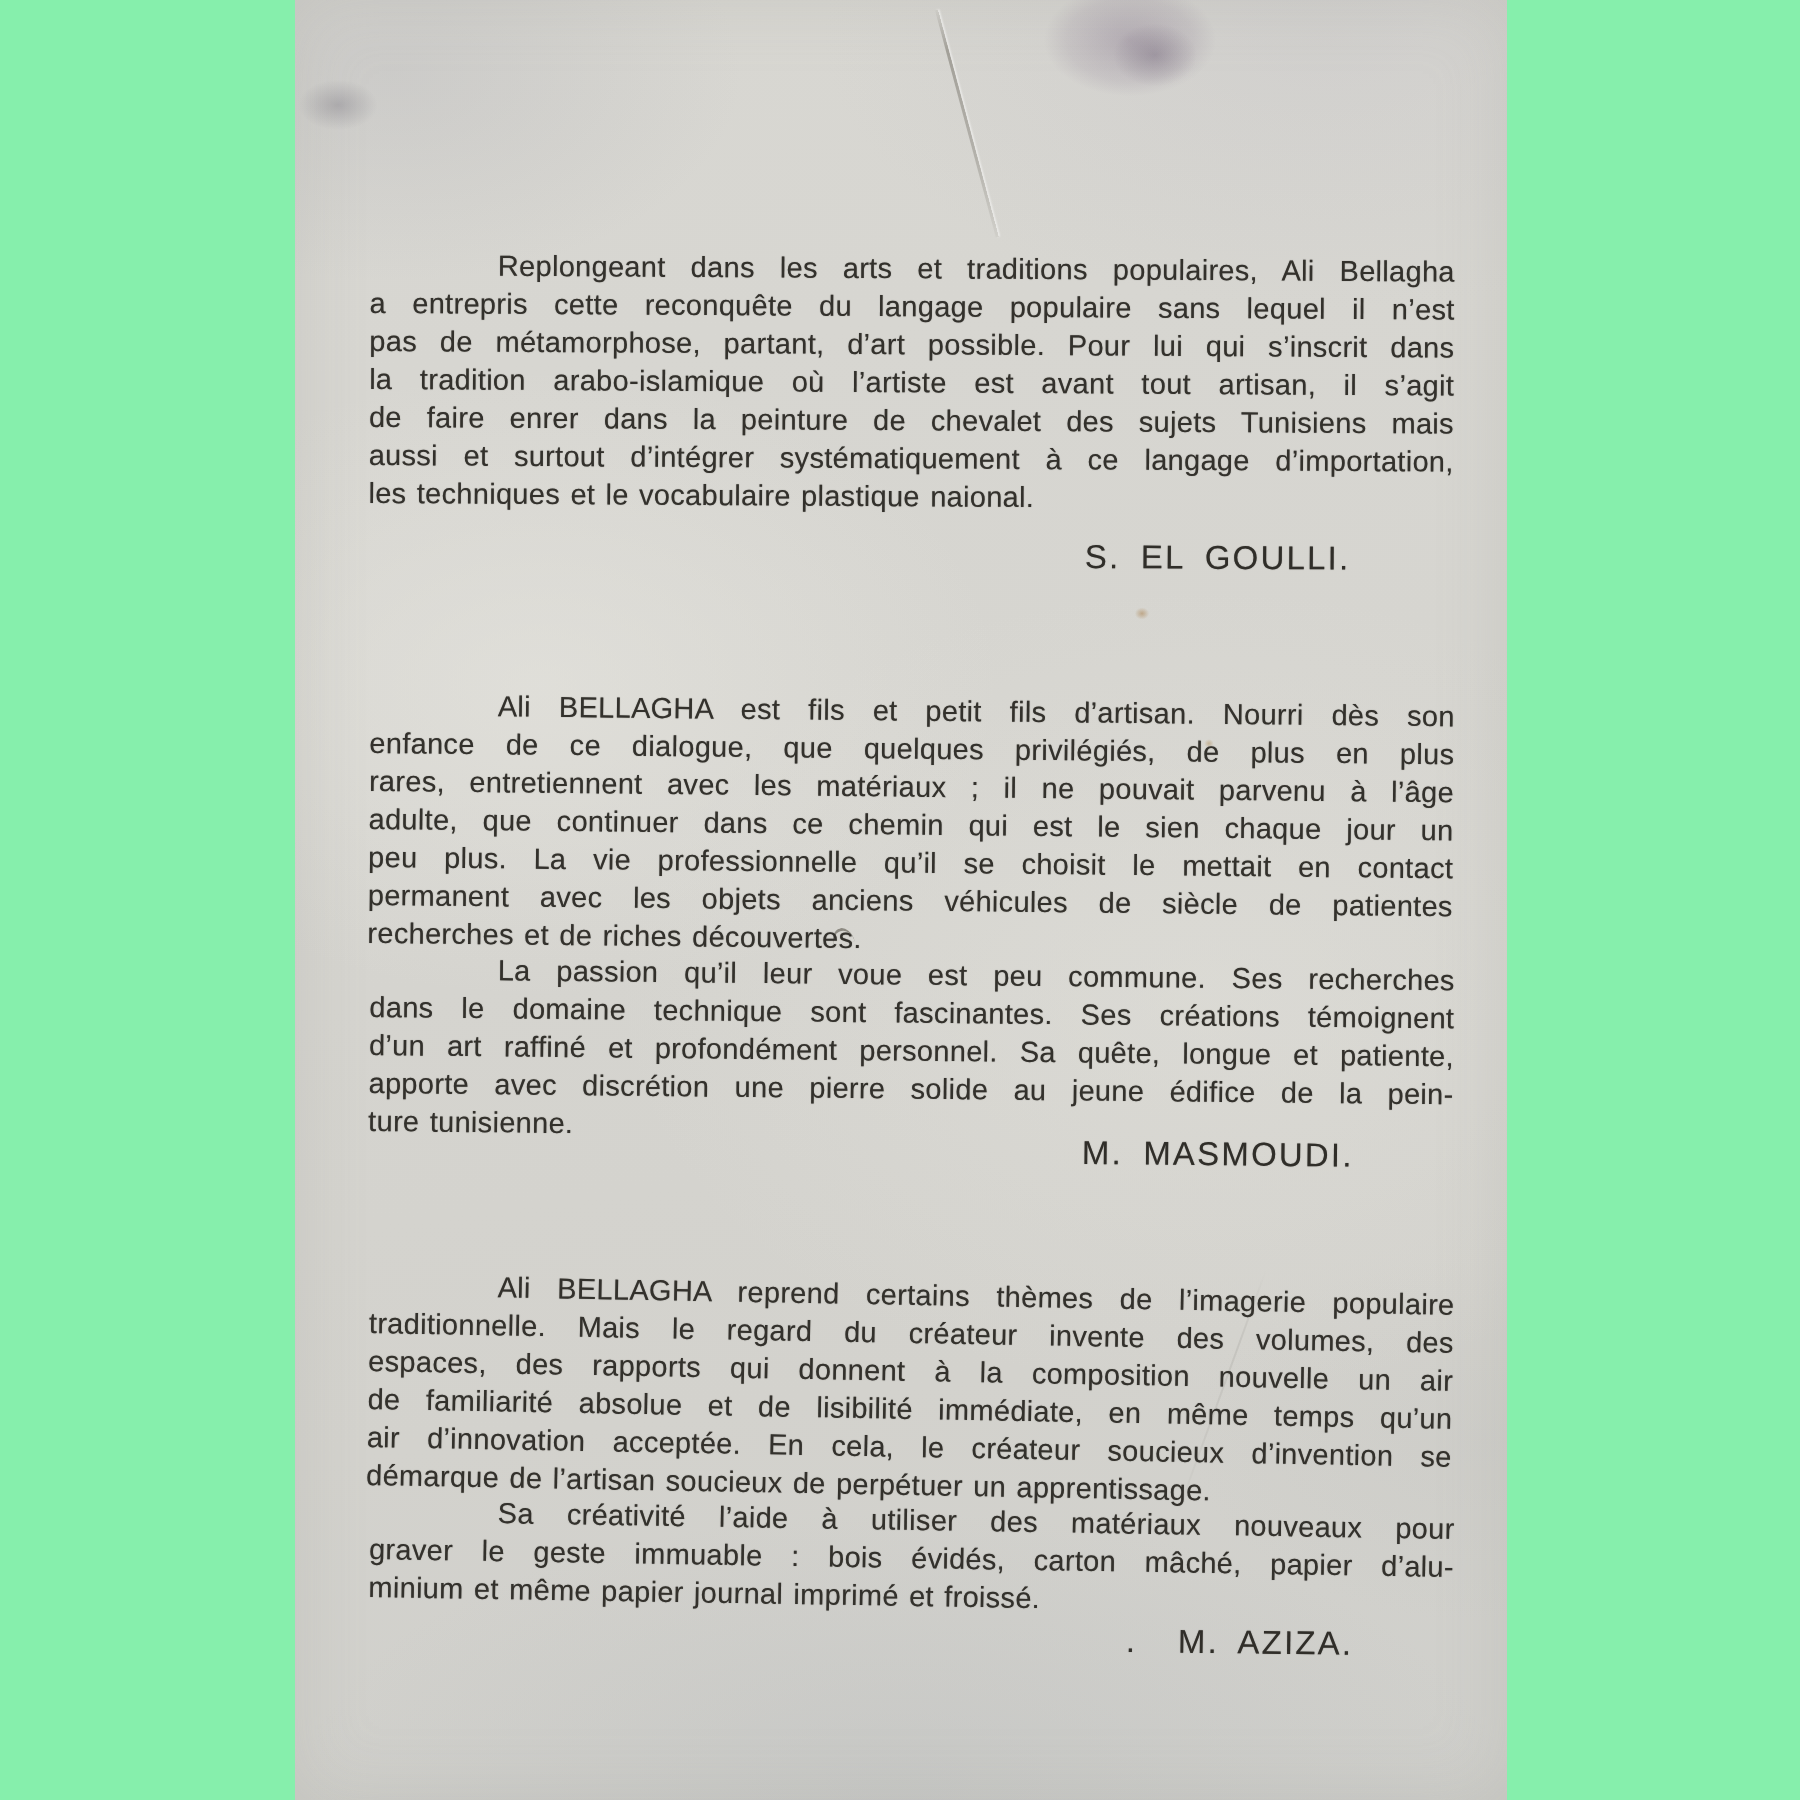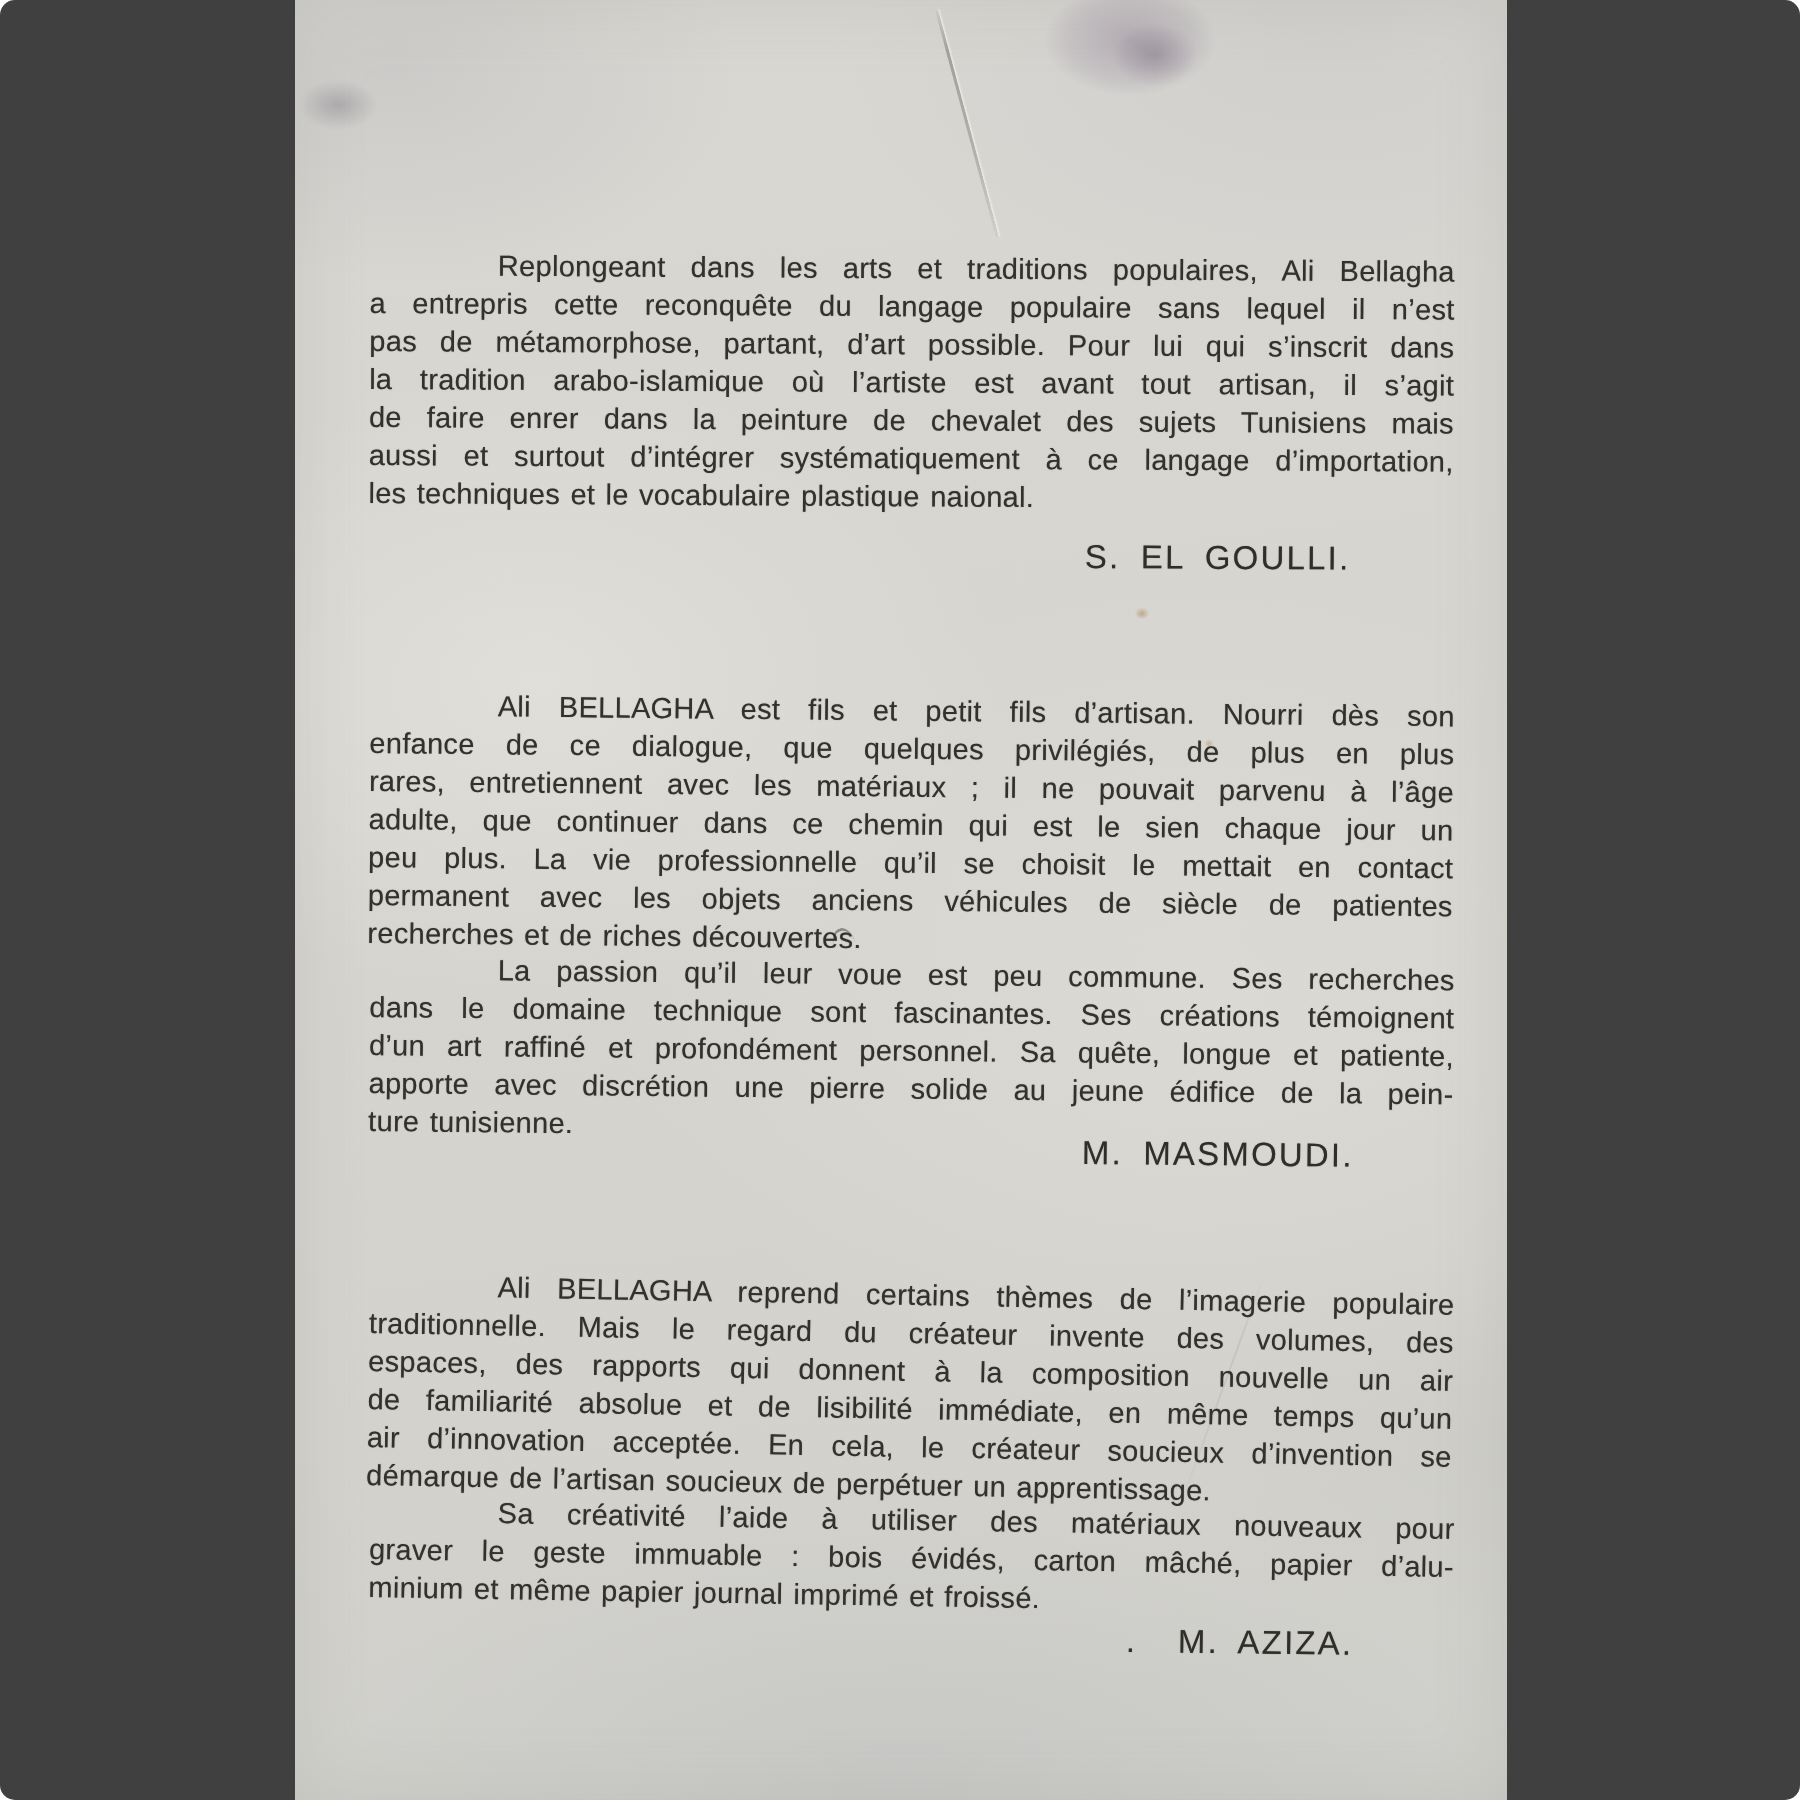--- a/index.html
+++ b/index.html
@@ -5,22 +5,21 @@
   html,body{margin:0;padding:0;}
   body{
     width:1800px;height:1800px;
     background:#ffffff;
     font-family:"Liberation Sans","DejaVu Sans",sans-serif;
     position:relative;
     overflow:hidden;
   }
   .photo{
     position:absolute;inset:0;
-    background:#404040;
-    border-radius:15px;
+    background:#86efac;
   }
   
   .paper{
     position:absolute;
     left:295px;top:0;
     width:1212px;height:1800px;
     background:
       radial-gradient(ellipse 500px 300px at 8% 4%, rgba(176,176,180,0.30), rgba(176,176,180,0) 70%),
       radial-gradient(ellipse 700px 380px at 85% 2%, rgba(190,188,194,0.25), rgba(190,188,194,0) 72%),
       radial-gradient(ellipse 620px 420px at 20% 38%, rgba(231,230,224,0.55), rgba(231,230,224,0) 75%),

